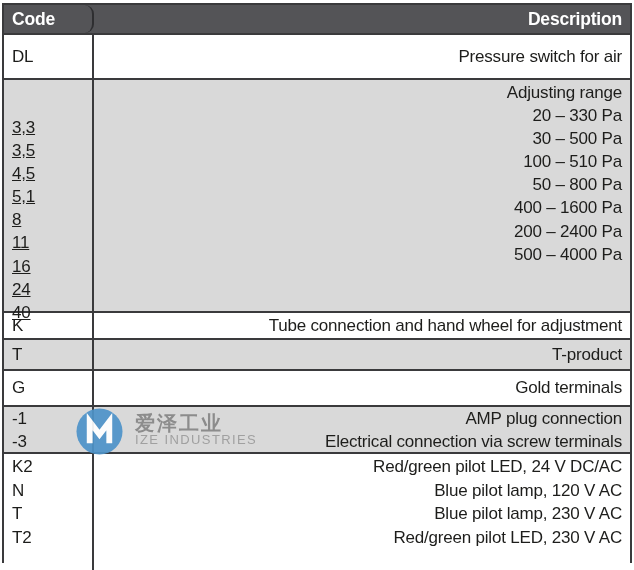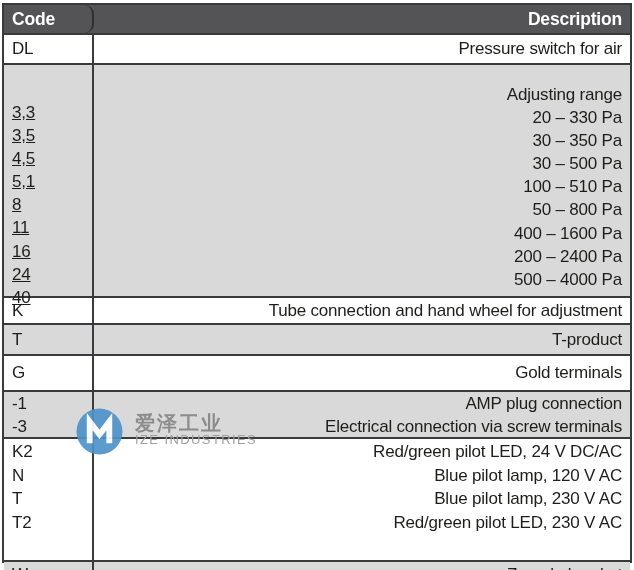--- a/index.html
+++ b/index.html
@@ -46,23 +46,23 @@
   .vcenter .cell-code, .vcenter .cell-desc { align-self: stretch; display: flex; align-items: center; }
   .vcenter .cell-desc { justify-content: flex-end; }
   .header {
     height: 30px;
     background: #545457;
     color: #ffffff;
     font-weight: bold;
     font-size: 17.5px;
   }
   .header .cell-code { border-right-color: #2e2e30; border-radius: 9px; }
-  .row-dl    { height: 30px; }
+  .row-dl    { height: 45px; }
   .row-range { height: 233px; }
-  .row-range .cell-code, .row-range .cell-desc { line-height: 23.1px; padding-top: 18px; }
+  .row-range .cell-code, .row-range .cell-desc { line-height: 23.1px; padding-top: 1px; }
   .row-range .cell-code { padding-top: 36px; text-decoration: underline; }
   .row-k     { height: 27px; }
   .row-t     { height: 31px; }
   .row-g     { height: 36px; }
   .row-neg   { height: 47px; }
   .row-neg .cell-code, .row-neg .cell-desc { line-height: 22.5px; padding-top: 1px; }
   .row-pilot { height: 123px; }
   .row-pilot .cell-code, .row-pilot .cell-desc { line-height: 23.5px; padding-top: 1px; }
   .row-w     { height: 26px; }
 
@@ -112,21 +112,20 @@
       <div>5,1</div>
       <div>8</div>
       <div>11</div>
       <div>16</div>
       <div>24</div>
       <div>40</div>
     </div>
     <div class="cell-desc">
       <div>Adjusting range</div>
       <div>20 – 330 Pa</div>
-      <div>30 – 350 Pa</div>
       <div>30 – 500 Pa</div>
       <div>100 – 510 Pa</div>
       <div>50 – 800 Pa</div>
       <div>400 – 1600 Pa</div>
       <div>200 – 2400 Pa</div>
       <div>500 – 4000 Pa</div>
     </div>
   </div>
 
   <div class="row row-k bg-white vcenter">

